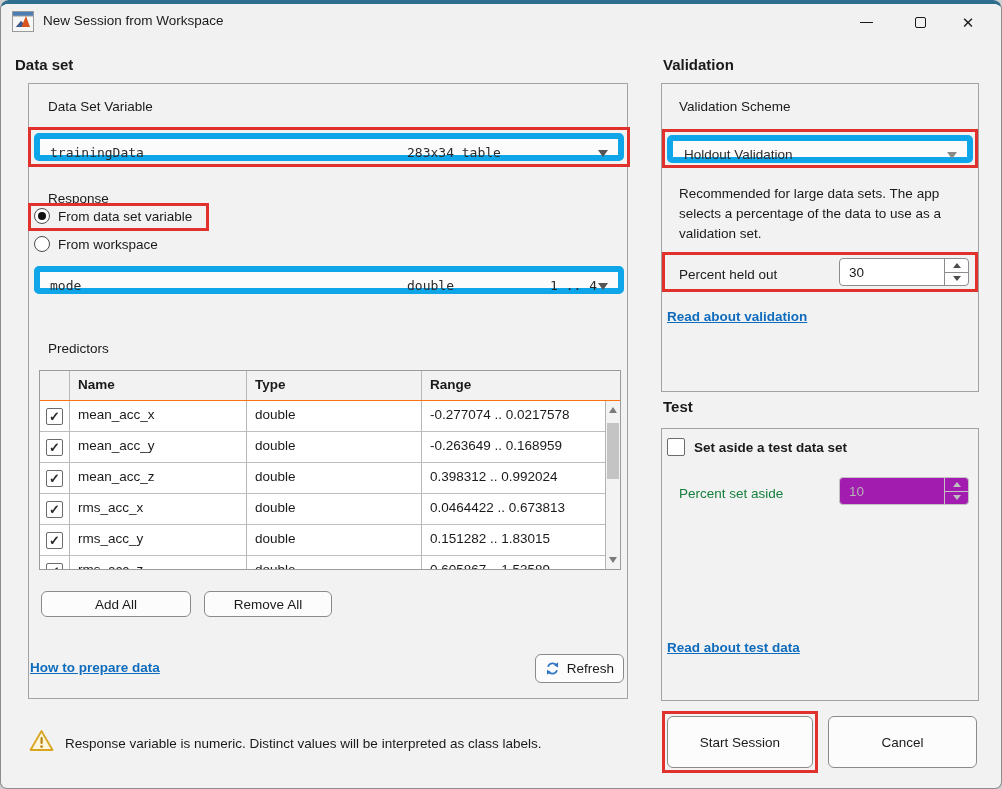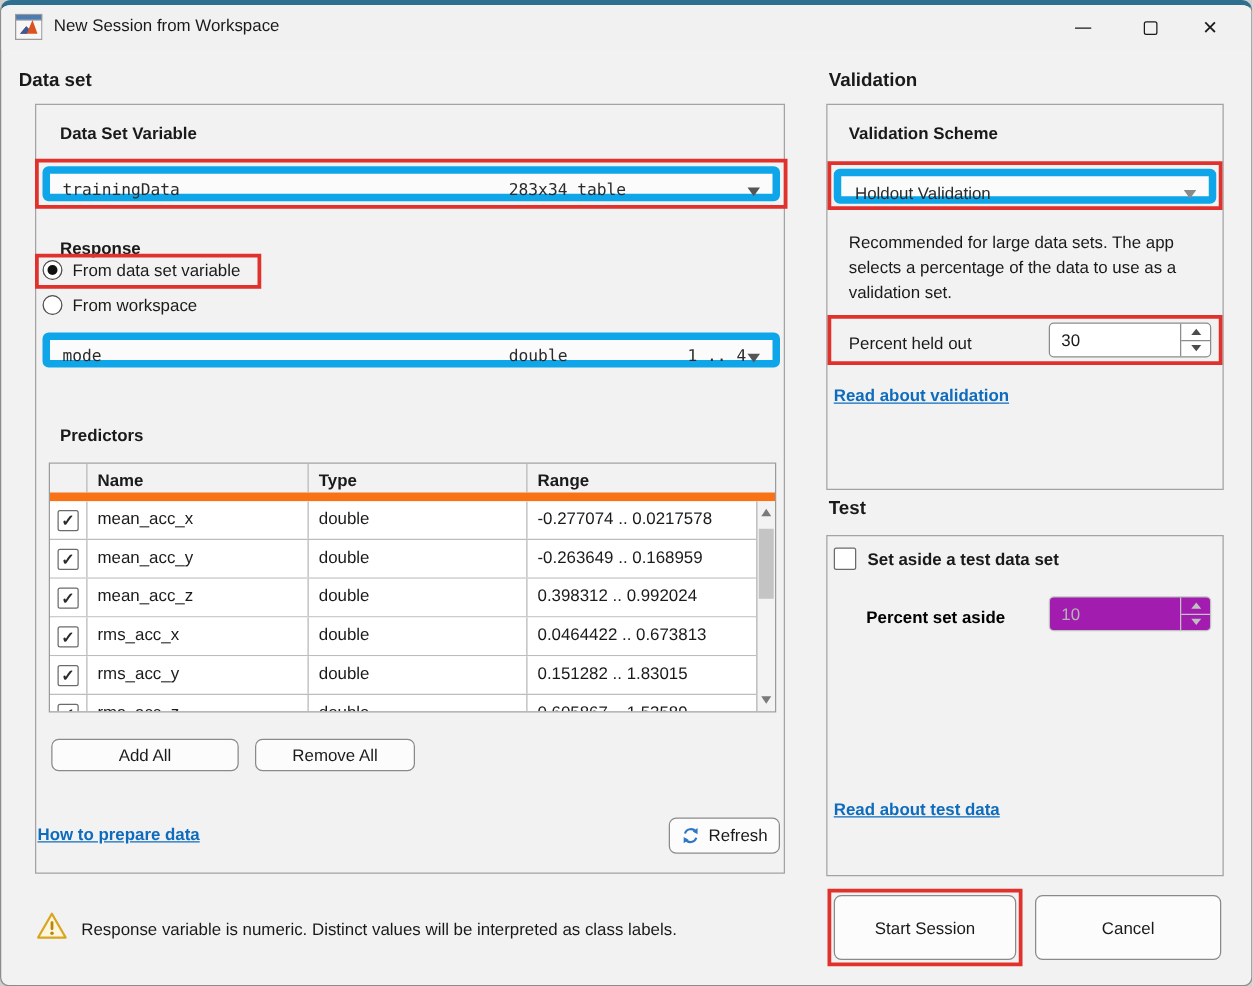--- a/index.html
+++ b/index.html
@@ -14,42 +14,42 @@
   .app-icon{ position:absolute; left:11px; top:7px; width:22px; height:21px; }
   .win-title{ position:absolute; left:42px; top:9px; font-size:13.5px; color:#1a1a1a; }
   .winbtn{ position:absolute; top:0; width:46px; height:36px; display:flex; align-items:center; justify-content:center; cursor:default; }
   .btn-min{ right:112px; } .btn-max{ right:58px; } .btn-close{ right:10px; }
   .glyph-min{ width:13px; height:0; border-top:1.4px solid #1a1a1a; }
   .glyph-max{ width:11px; height:11px; border:1.4px solid #1a1a1a; border-radius:2px; }
   .glyph-close{ font-size:15px; color:#1a1a1a; line-height:1; }
   
   .hsection{ position:absolute; font-size:15px; font-weight:bold; color:#1a1a1a; }
   .panel{ position:absolute; border:1px solid #a3a3a3; background:#f2f2f2; }
-  .lbl{ position:absolute; font-size:13.5px; font-weight:bold; color:#1a1a1a; }
+  .lbl{ position:absolute; font-size:13.5px; font-weight:normal; color:#1a1a1a; }
   .txt{ position:absolute; font-size:13.5px; color:#1a1a1a; line-height:1.48; }
   .link{ position:absolute; font-size:13.5px; font-weight:bold; color:#0f6cbd; text-decoration:underline; cursor:pointer; }
   
   .dropdown{
     position:absolute; height:28px; background:#fbfbfb; border:6px solid #0ea5e9; border-radius:5px;
     font-family:"DejaVu Sans Mono", monospace; font-size:13px; color:#2b2b2b; cursor:default;
   }
   .dropdown span{ position:absolute; top:6px; white-space:pre; }
   .dd-arrow{ position:absolute; right:10px; top:11px; width:0; height:0;
     border-left:5.5px solid transparent; border-right:5.5px solid transparent; border-top:7px solid #555; }
   .dd-arrow.gray{ border-top-color:#8a8a8a; }
   
   .radio-row{ position:absolute; display:flex; align-items:center; gap:8px; }
   .radio{ width:16px; height:16px; border:1.5px solid #4c4c4c; border-radius:50%; background:#fff;
     display:flex; align-items:center; justify-content:center; }
   .radio .dot{ width:8px; height:8px; border-radius:50%; background:#111; }
   .radio-label{ font-size:13.5px; color:#1a1a1a; }
   
   .ptable{ position:absolute; left:38px; top:366px; width:582px; height:200px;
     border:1px solid #9b9b9b; background:#fff; overflow:hidden; }
-  .pt-head{ display:flex; height:30px; background:#f2f2f2; border-bottom:7px solid #f97316; }
+  .pt-head{ display:flex; height:30px; background:#f2f2f2; border-bottom:1px solid #f97316; }
   .pt-head .cell{ font-weight:bold; }
   .cell{ font-size:13.5px; color:#1a1a1a; padding:6px 0 0 8px; border-right:1px solid #b8b8b8; overflow:hidden; white-space:nowrap; }
   .c-check{ width:30px; padding-left:0; }
   .c-name{ width:177px; } .c-type{ width:175px; } .c-range{ flex:1; border-right:none; }
   .pt-body{ position:absolute; left:0; top:30px; right:15px; bottom:0; overflow:hidden; }
   .prow{ display:flex; height:31px; background:#fff; border-bottom:1px solid #bdbdbd; }
   .prow .c-check{ display:flex; align-items:center; justify-content:center; padding-top:0; }
   .rowcheck{ width:17px; height:17px; border:1.5px solid #6b6b6b; border-radius:2px; background:#fff;
     display:flex; align-items:center; justify-content:center; font-size:13px; font-weight:bold; color:#2b2b2b; }
   .scrollbar{ position:absolute; top:30px; right:0; bottom:0; width:15px; background:#f3f3f3; border-left:1px solid #b3b3b3; }
@@ -67,21 +67,21 @@
   .spin-btn{ flex:1; display:flex; align-items:center; justify-content:center; }
   .spin-btn:first-child{ border-bottom:1px solid #8c8c8c; }
   .sp-up{ width:0;height:0;border-left:4px solid transparent;border-right:4px solid transparent;border-bottom:5px solid #4c4c4c; }
   .sp-down{ width:0;height:0;border-left:4px solid transparent;border-right:4px solid transparent;border-top:5px solid #4c4c4c; }
   .spinner.disabled{ border-color:#c2c2c2; background:#a21caf; }
   .spinner.disabled .spin-field{ color:#b5b5b5; }
   .spinner.disabled .spin-btns{ border-left-color:#c2c2c2; }
   .spinner.disabled .spin-btn:first-child{ border-bottom-color:#c2c2c2; }
   .spinner.disabled .sp-up{ border-bottom-color:#c0c0c0; }
   .spinner.disabled .sp-down{ border-top-color:#c0c0c0; }
-  .lbl-disabled{ color:#000000; font-weight:bold;margin-left:14px; }
+  .lbl-disabled{ color:#15803d; font-weight:normal; }
   
   .cb-row{ position:absolute; display:flex; align-items:center; gap:9px; }
   .cb-box{ width:18px; height:18px; border:1.5px solid #6b6b6b; border-radius:2px; background:#fff; }
   .cb-label{ font-size:13.5px; font-weight:bold; color:#1a1a1a; }
   
   .hl{ position:absolute; border:3px solid #e0312d; pointer-events:none; }
   
   .warn-icon{ position:absolute; left:28px; top:725px; width:25px; height:23px; }
 </style>
 </head>

